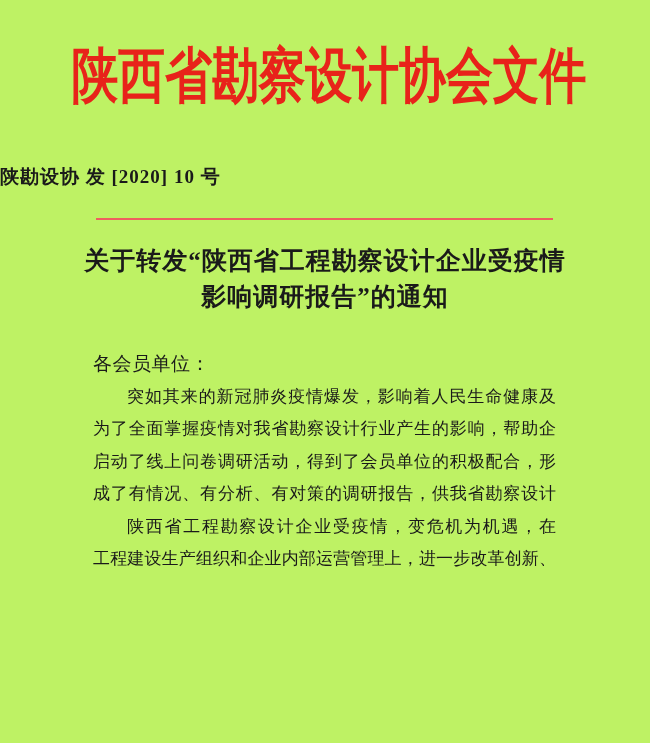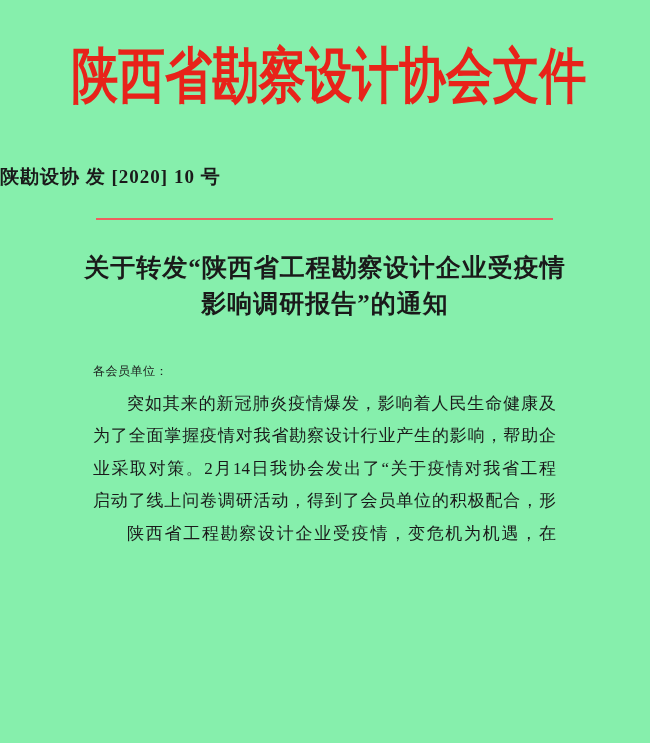--- a/index.html
+++ b/index.html
@@ -35,33 +35,33 @@
     font-weight: bold;
     letter-spacing: 1px;
   }
   .red-divider {
     margin-top: 28px;
     margin-left: 96px;
     width: 457px;
     height: 2px;
   }
   .doc-title {
-    margin-top: 30px;
+    margin-top: 23px;
     font-size: 25px;
     line-height: 36px;
     font-weight: bold;
     text-align: center;
     letter-spacing: 1px;
   }
   .body-block {
     margin: 36px 0 0 93px;
     width: 463px;
   }
   .salutation {
-    font-size: 12px;
+    font-size: 19px;
     line-height: 26px;
     letter-spacing: 0.5px;
   }
   .lines {
     margin-top: 4px;
   }
   .body-line {
     font-size: 17px;
     line-height: 32.4px;
     height: 32.4px;
@@ -72,37 +72,38 @@
     text-align-last: justify;
     -moz-text-align-last: justify;
   }
   .body-line.indent {
     padding-left: 34px;
   }
 </style>
 </head>
 <body>
 
-<div class="page" style="background: #86efac; color: rgb(26, 26, 26);">
+<div class="page" style="background: #bef264; color: rgb(26, 26, 26);">
 
   <div class="org-title" style="color: rgb(232, 35, 26);">陕西省勘察设计协会文件</div>
 
   <div class="doc-number">陕勘设协 发 [2020] 10 号</div>
 
   <div class="red-divider" style="background: rgb(239, 95, 95);"></div>
 
   <div class="doc-title">
     <div>关于转发“陕西省工程勘察设计企业受疫情</div>
     <div>影响调研报告”的通知</div>
   </div>
 
   <div class="body-block">
     <div class="salutation">各会员单位：</div>
     <div class="lines">
         <div class="body-line indent just">突如其来的新冠肺炎疫情爆发，影响着人民生命健康及</div>
         <div class="body-line just">为了全面掌握疫情对我省勘察设计行业产生的影响，帮助企</div>
-        <div class="body-line just">业采取对策。2月14日我协会发出了“关于疫情对我省工程</div>
         <div class="body-line just">启动了线上问卷调研活动，得到了会员单位的积极配合，形</div>
+        <div class="body-line just">成了有情况、有分析、有对策的调研报告，供我省勘察设计</div>
         <div class="body-line indent just">陕西省工程勘察设计企业受疫情，变危机为机遇，在</div>
+        <div class="body-line just">工程建设生产组织和企业内部运营管理上，进一步改革创新、</div>
       </div>
   </div>
 
 </div>
 
 </body></html>

